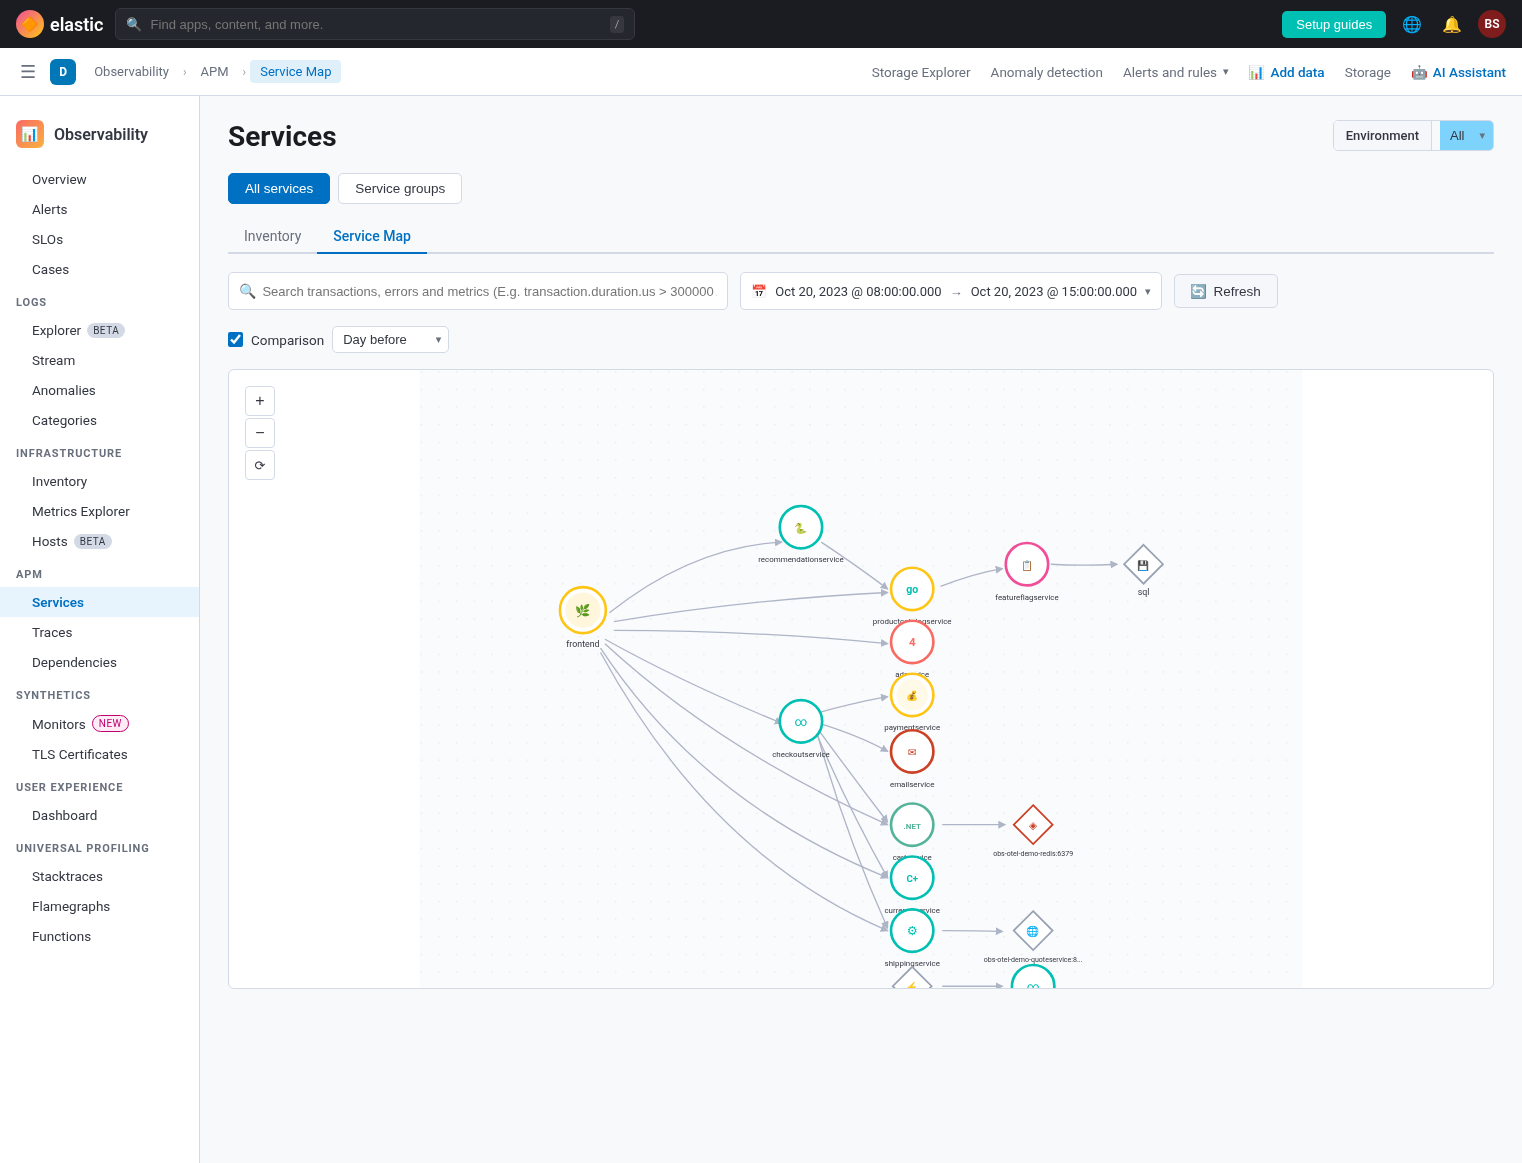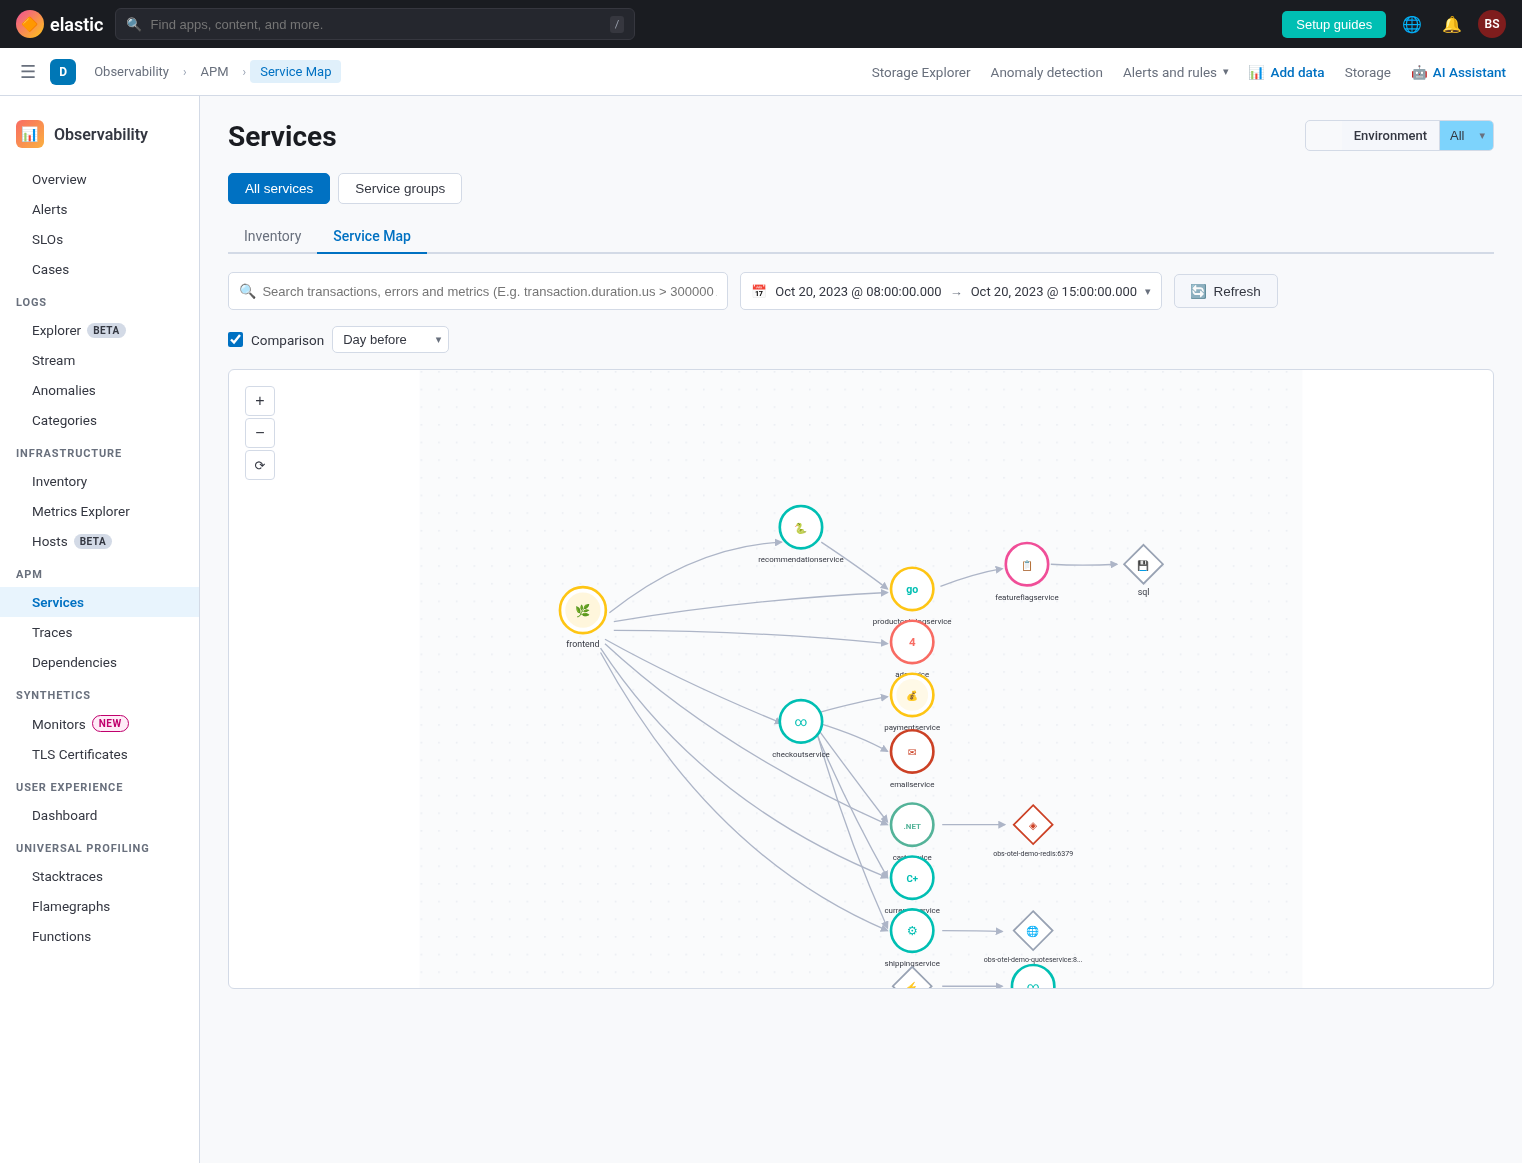--- a/index.html
+++ b/index.html
@@ -231,21 +231,21 @@
     }
     .sidebar-brand-icon {
       width: 28px; height: 28px;
       background: linear-gradient(135deg, #f86b63, #fbb040);
       border-radius: 6px;
       display: flex; align-items: center; justify-content: center;
       font-size: 14px;
     }
     .badge {
       font-size: 10px;
-      font-weight: 700;
+      font-weight: 400;
       padding: 2px 6px;
       border-radius: 10px;
       text-transform: uppercase;
       letter-spacing: 0.05em;
     }
     .badge-beta {
       background: #d3dae6;
       color: #343741;
     }
     .badge-new-pink {
@@ -267,25 +267,24 @@
       margin-bottom: 20px;
     }
     .page-title {
       font-size: 28px;
       font-weight: 700;
       color: #1a1c21;
     }
     .environment-selector {
       display: flex;
       align-items: flex-end;
-      gap: 0;
+      gap: 8px;
       border: 1px solid #d3dae6;
       border-radius: 5px;
       overflow: hidden;
-      padding-left: 36px;
     }
     .env-label {
       background: #f5f7fb;
       border-right: 1px solid #d3dae6;
       padding: 7px 12px;
       font-size: 13px;
       color: #343741;
       font-weight: 500;
     }
     .env-select {

